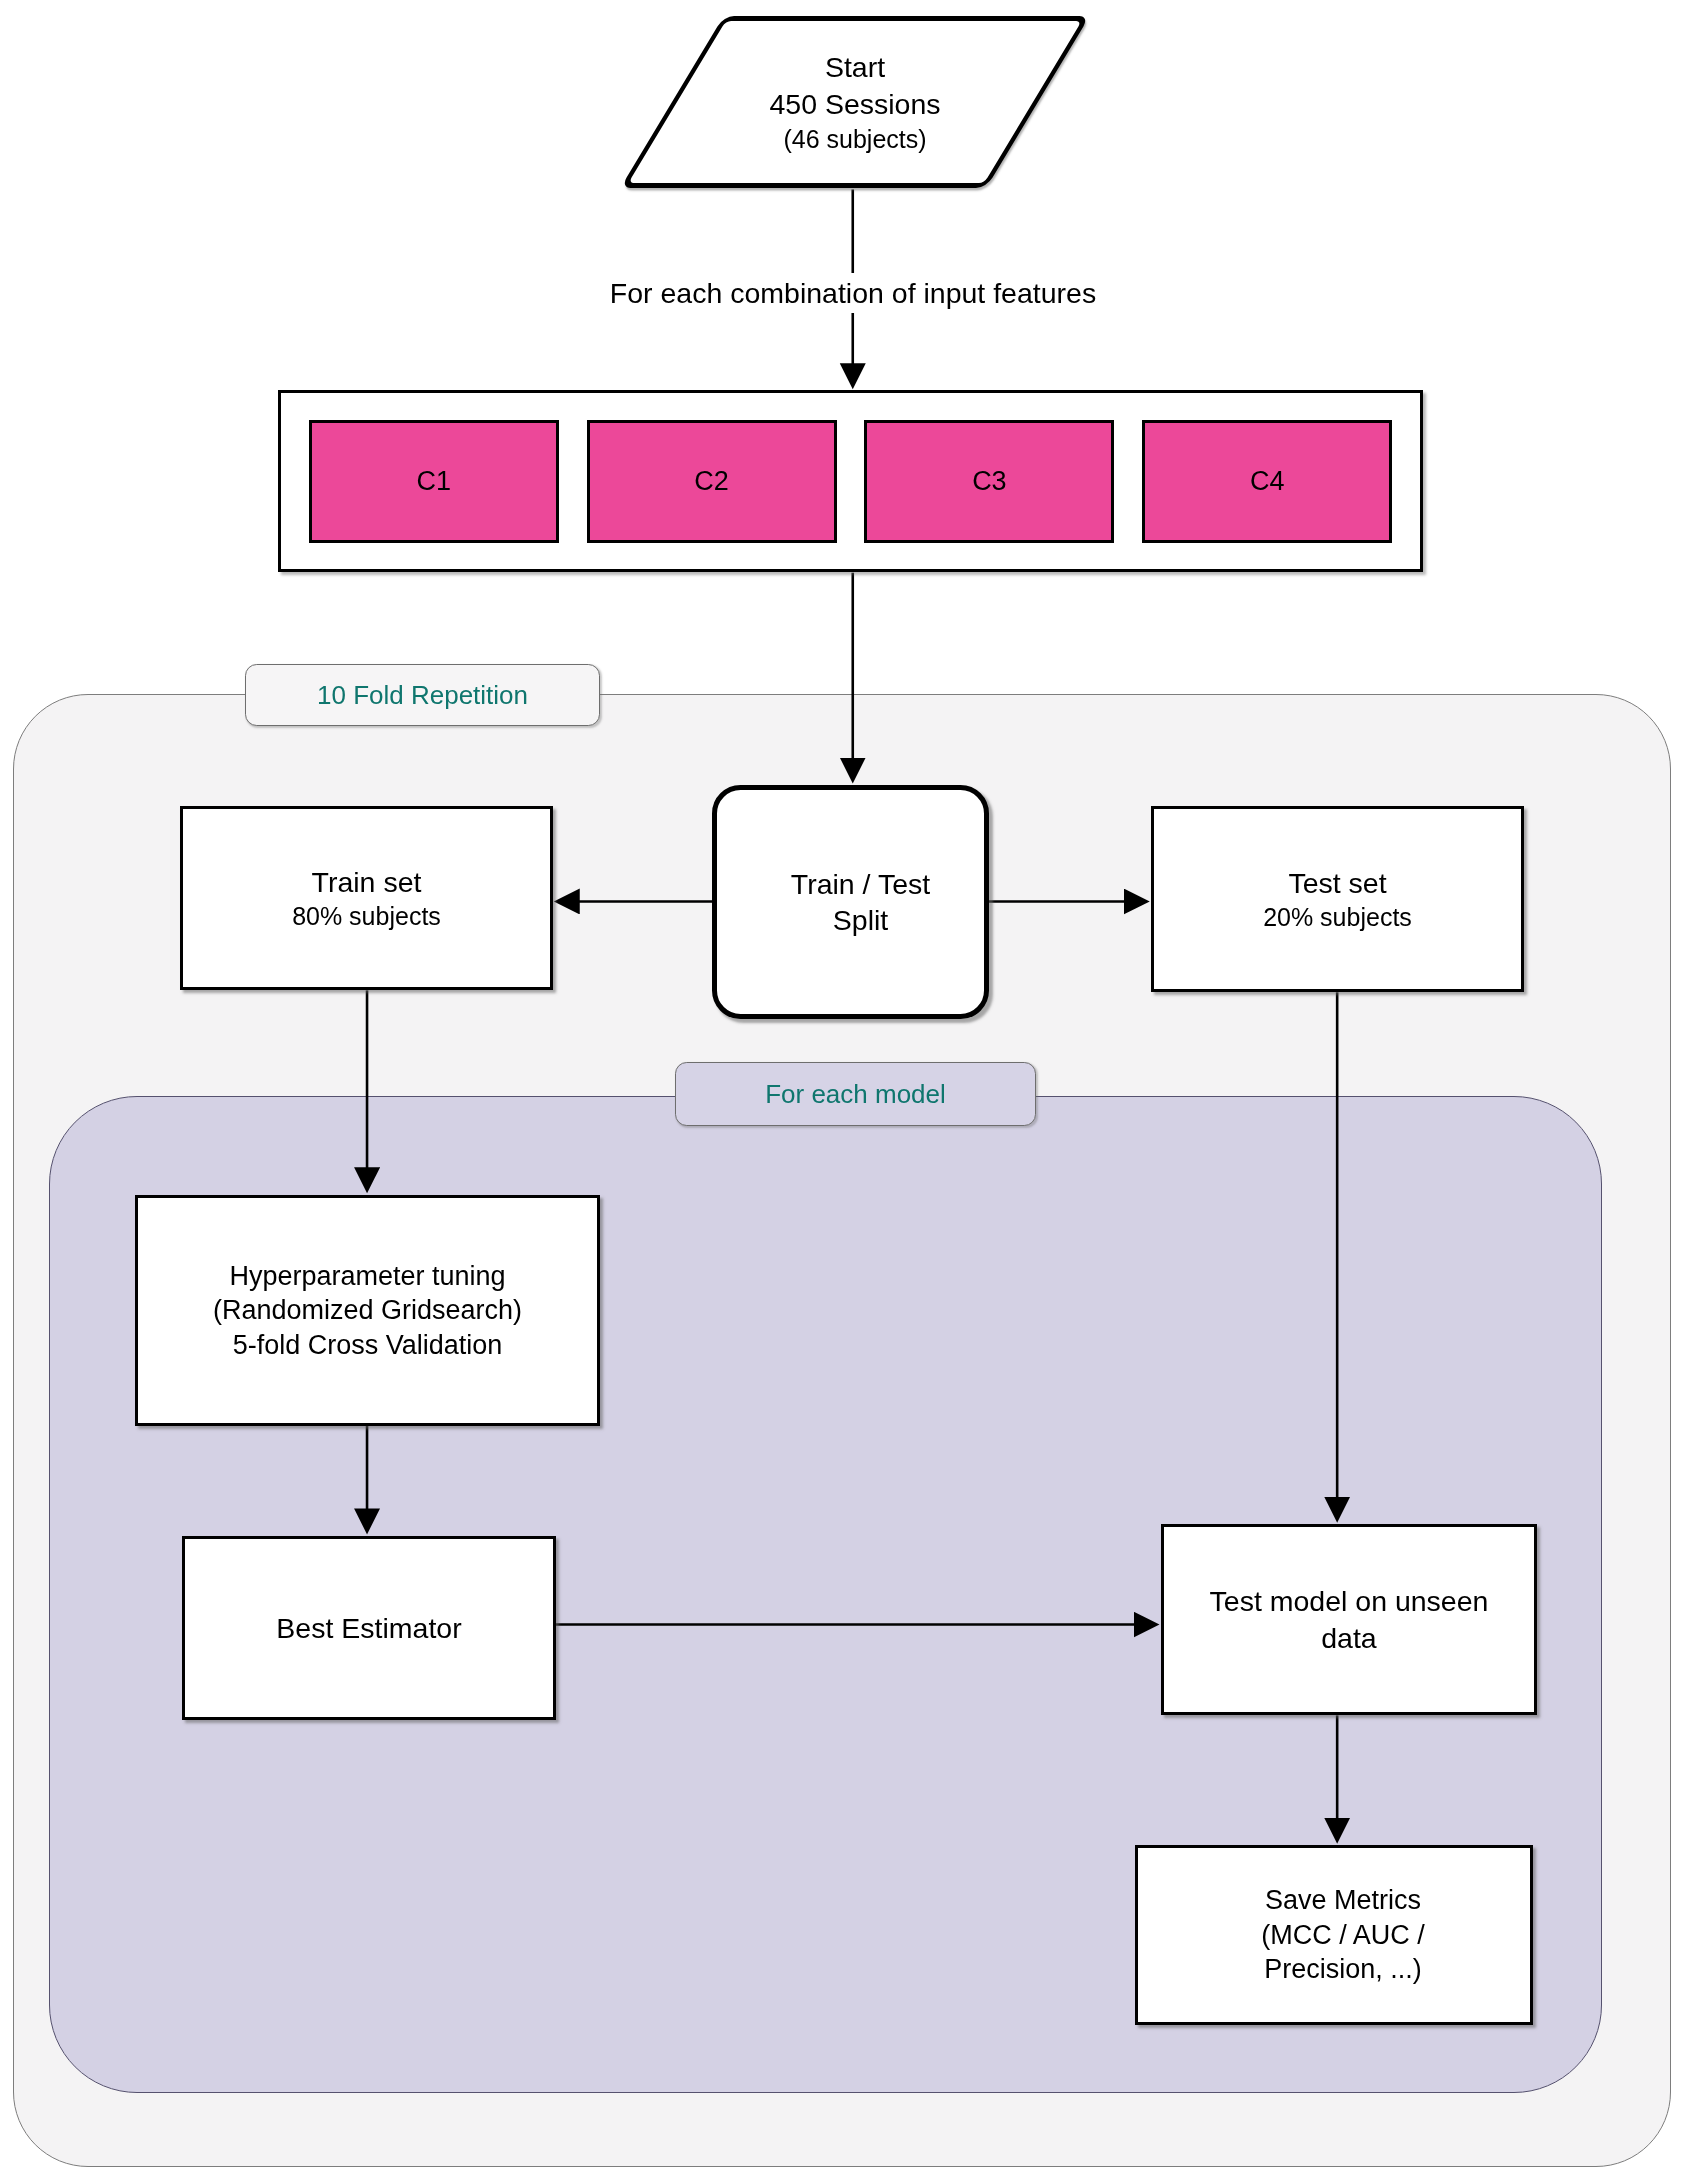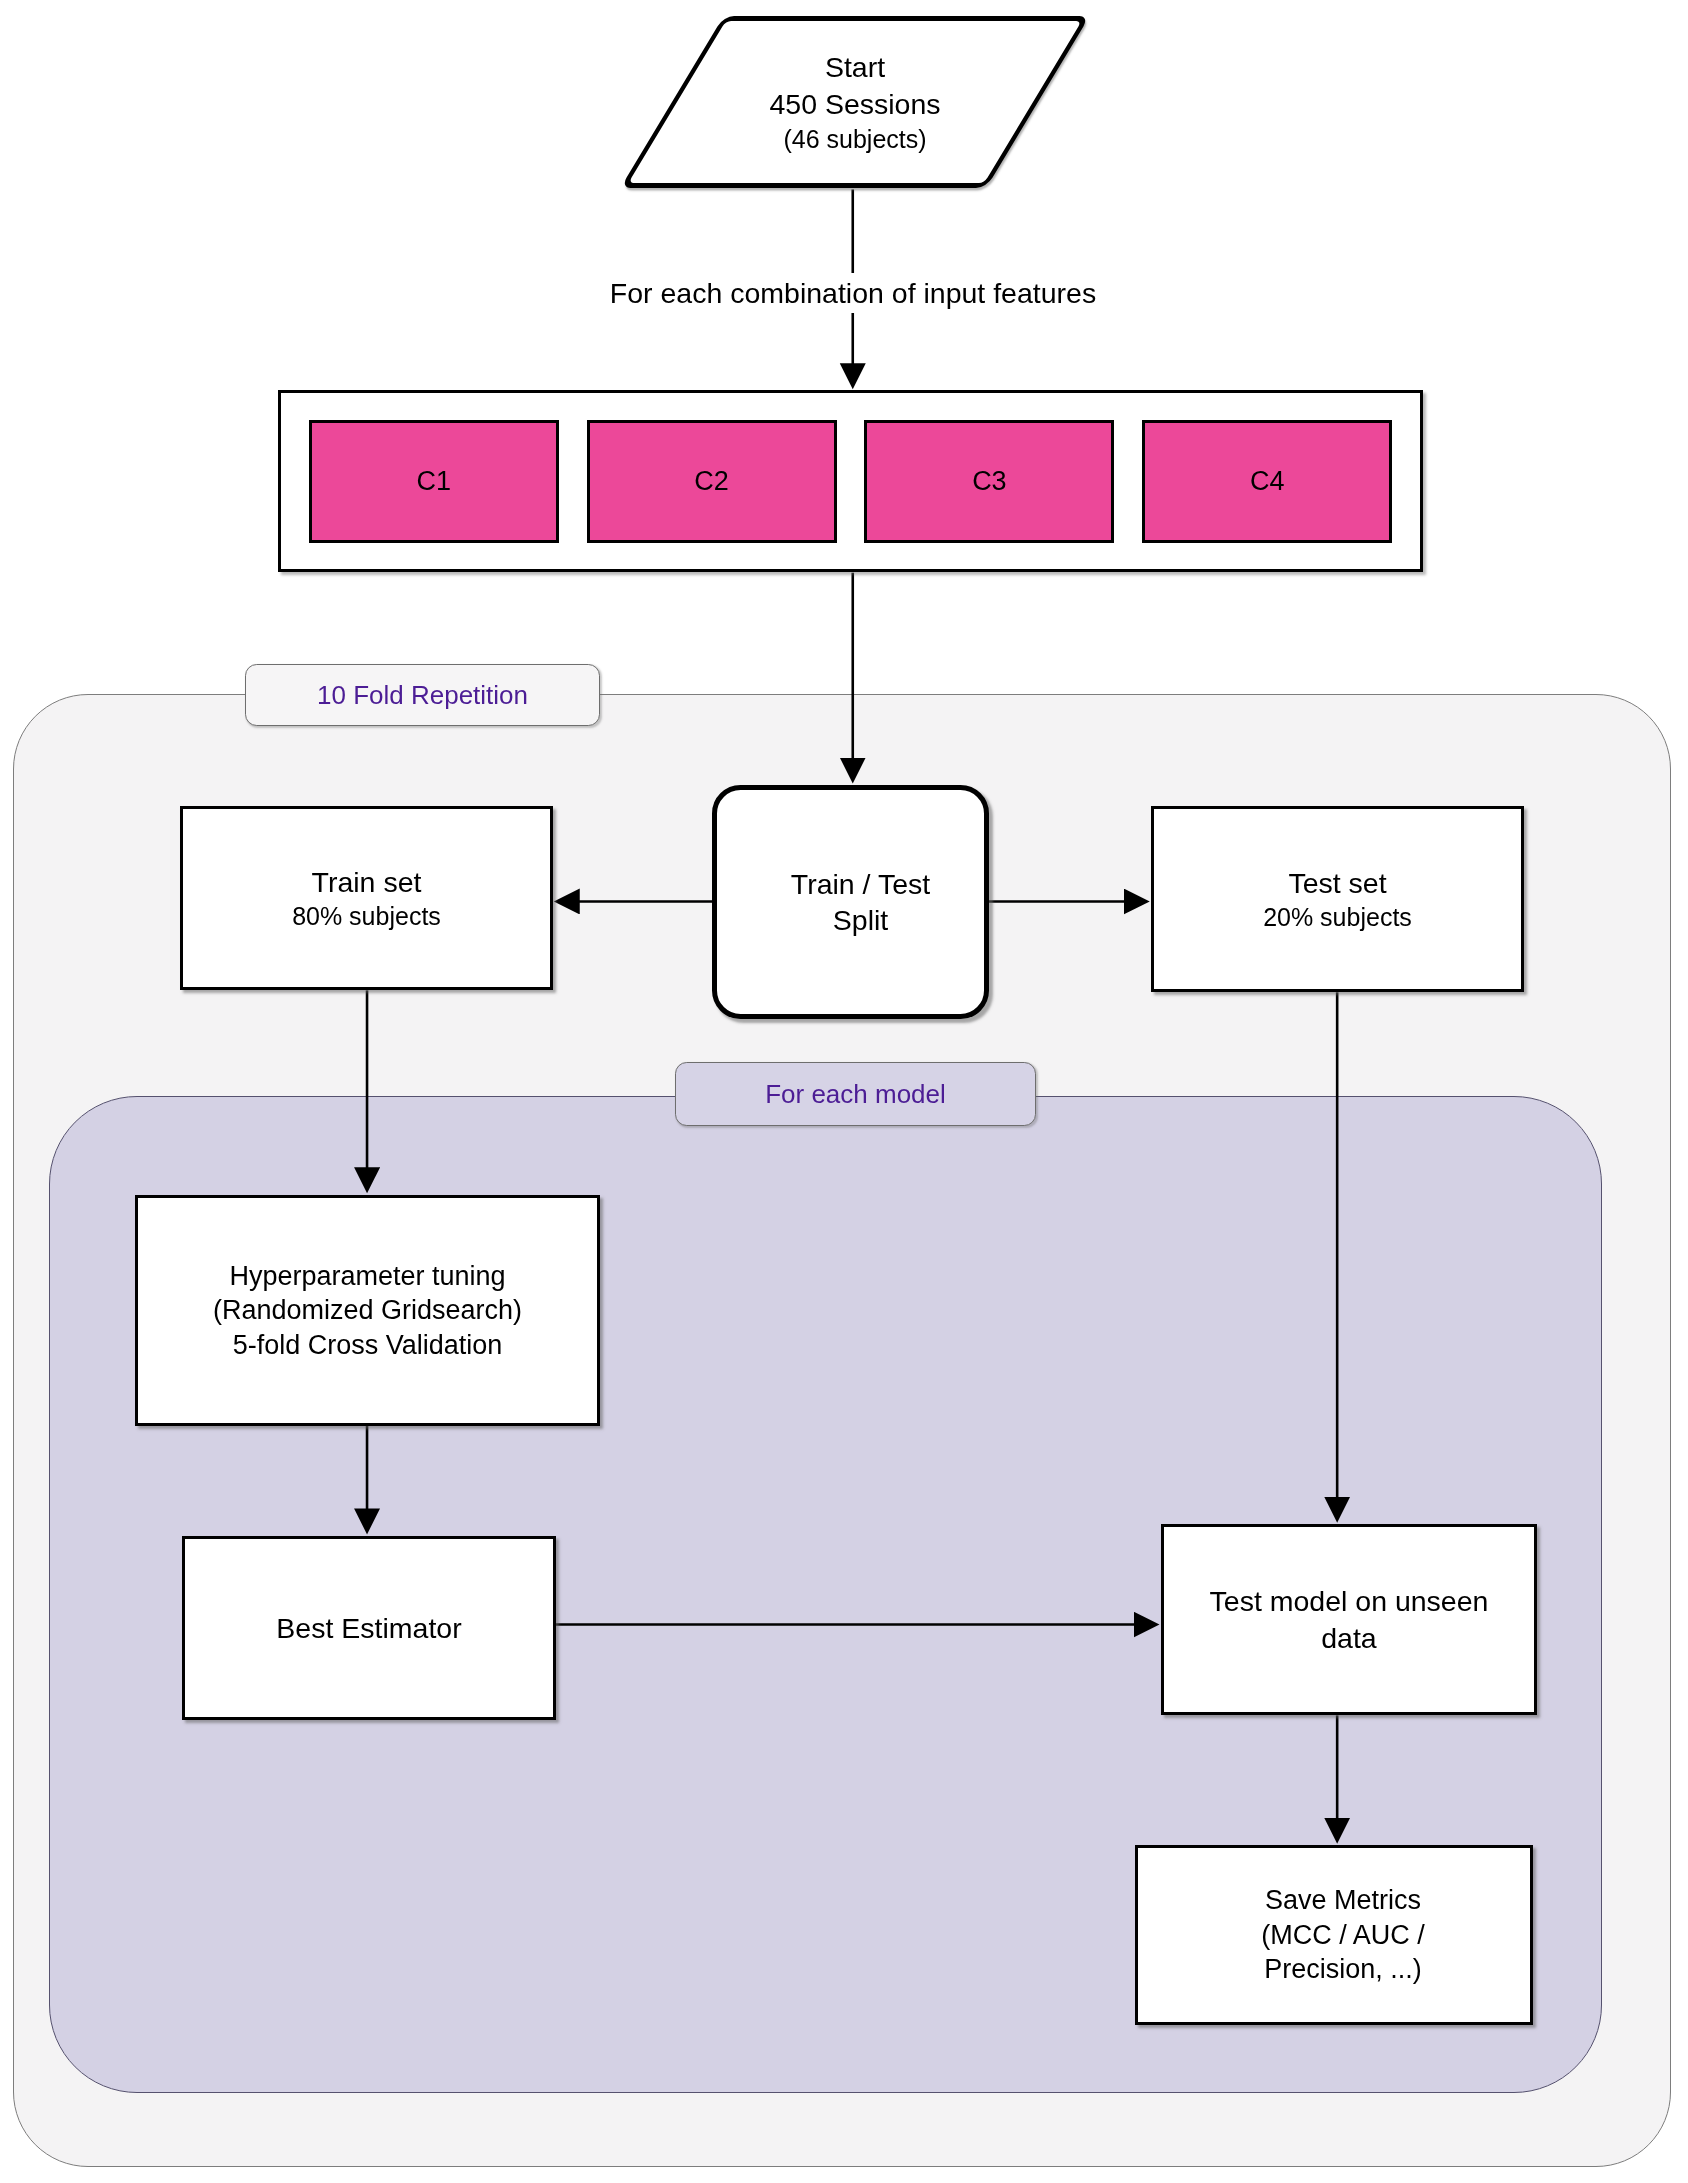--- a/index.html
+++ b/index.html
@@ -26,21 +26,21 @@
   }
   .rounded{border-width:5.2px;border-radius:28.5px;}
 
   .t44{font-size:28.5px;}
   .t42{font-size:27px;}
   .t38{font-size:25px;}
 
   
   .badge{
     position:absolute;display:flex;align-items:center;justify-content:center;
-    border:1.9px solid #6e6e6e;border-radius:11.7px;font-size:26px;color:#4c1d95;
+    border:1.9px solid #6e6e6e;border-radius:11.7px;font-size:26px;color:#0f766e;
     box-shadow:1.9px 1.9px 1.9px rgba(102,102,102,0.35);
   }
   .badge-gray{background:#f6f5f6;}
   .badge-purple{background:#d6d3e6;}
 
   
   .combo-strip{
     position:absolute;left:278px;top:390px;width:1145px;height:182px;
     background:#ffffff;border:3.2px solid #000;
     display:flex;flex-direction:row;align-items:center;justify-content:space-evenly;

